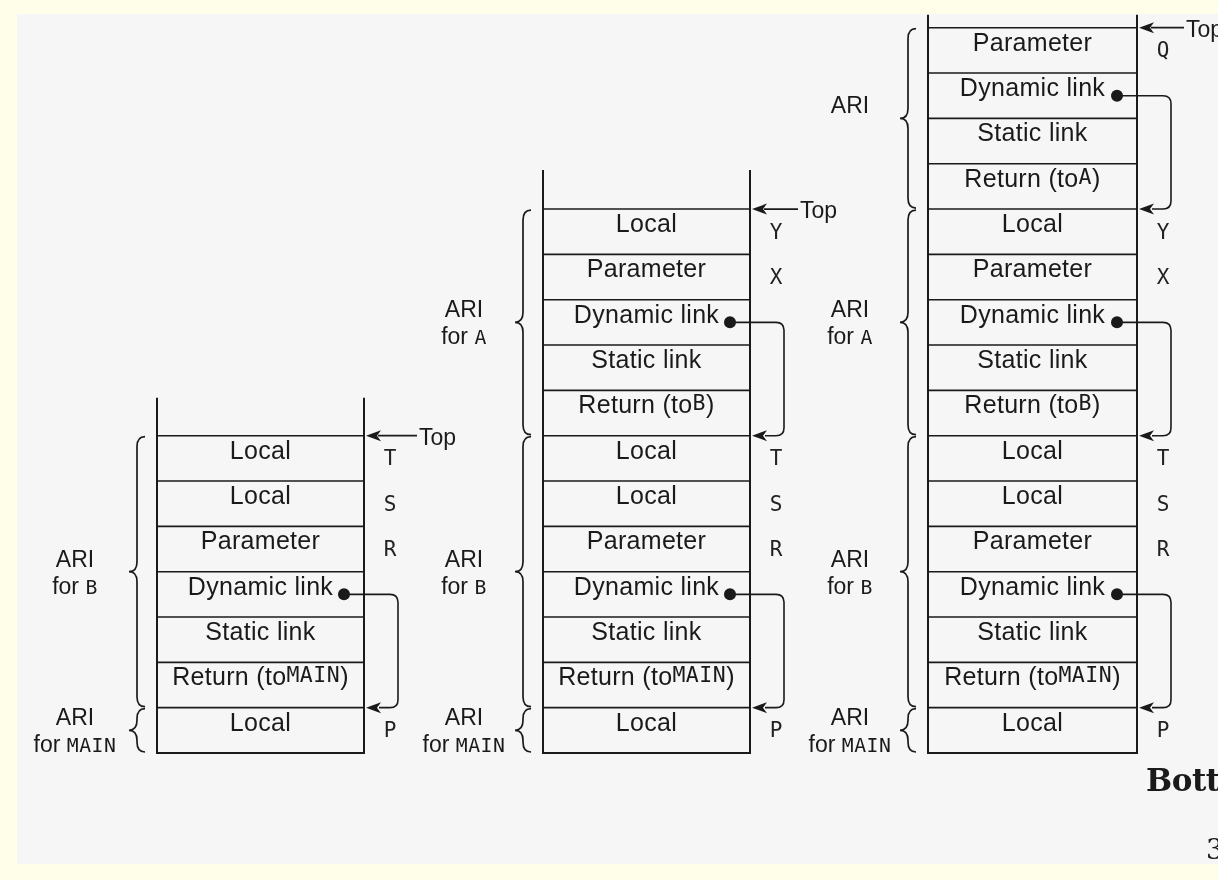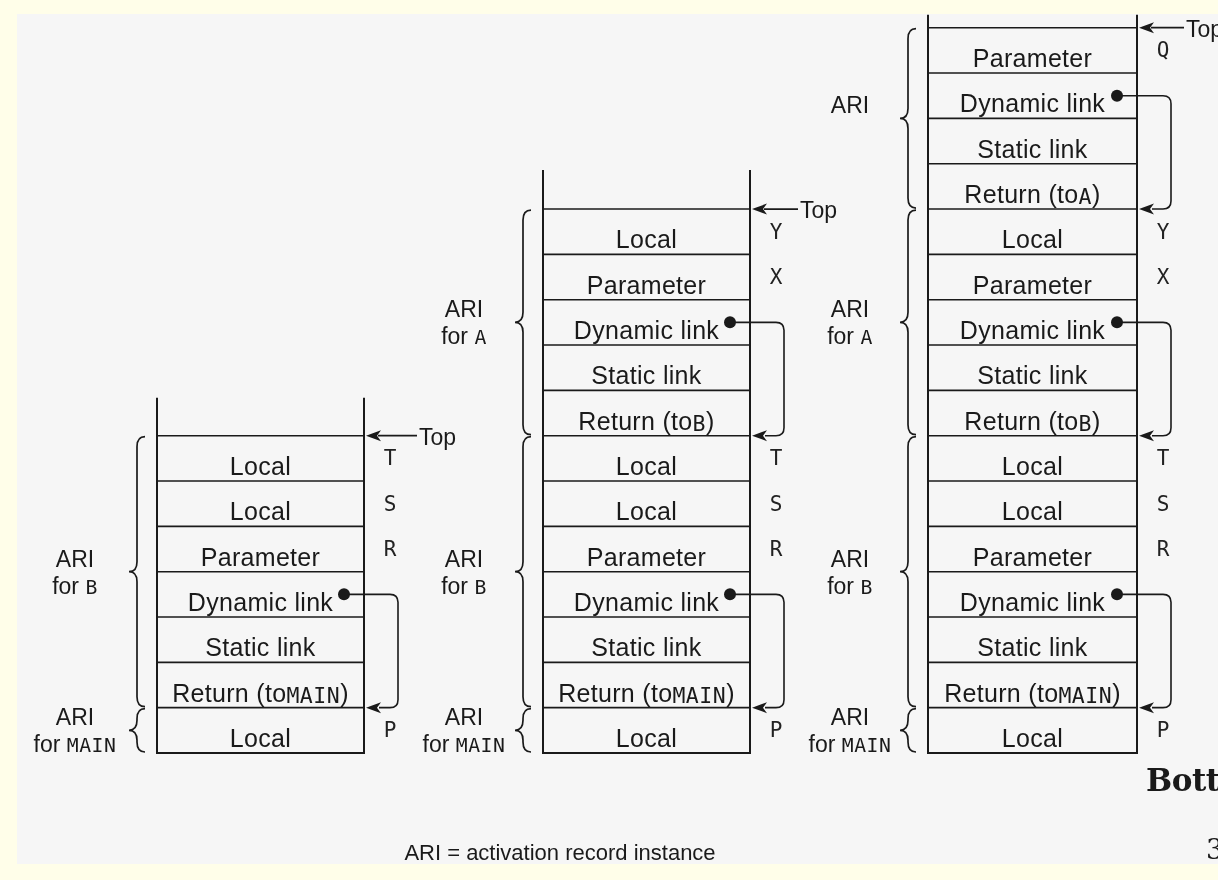--- a/index.html
+++ b/index.html
@@ -3,21 +3,21 @@
 <meta charset="utf-8">
 <style>
   html,body{margin:0;padding:0;background:#fff;}
   #page{position:relative;width:1218px;height:880px;background:#f6f6f6;overflow:hidden;
         font-family:"Liberation Sans",sans-serif;color:#1a1a1a;}
   .strip{position:absolute;background:#fffee9;}
   #strip-top{left:0;top:0;width:1218px;height:14px;}
   #strip-left{left:0;top:0;width:17px;height:880px;}
   #strip-bottom{left:0;top:864px;width:1218px;height:16px;}
   svg{position:absolute;left:0;top:0;pointer-events:none;}
-  .cell-label{position:absolute;display:flex;align-items:flex-end;justify-content:center;
+  .cell-label{position:absolute;display:flex;align-items:flex-start;justify-content:center;
               font-size:25px;letter-spacing:.3px;white-space:nowrap;}
   .mono{font-family:"DejaVu Sans Mono",monospace;font-size:.86em;letter-spacing:.5px;}
   .reg{position:absolute;display:flex;align-items:center;justify-content:center;
        font-family:"DejaVu Sans Mono",monospace;font-size:21px;color:#222;}
   .group-label{position:absolute;text-align:center;font-size:23px;line-height:27px;white-space:nowrap;}
   .top-label{position:absolute;font-size:23px;line-height:26px;height:26px;white-space:nowrap;}
   #caption{position:absolute;left:560px;top:840px;transform:translateX(-50%);
            font-size:22px;white-space:nowrap;}
   #bottom-label{position:absolute;left:1146px;top:762px;font-family:"DejaVu Serif",serif;
                 font-weight:bold;font-size:31px;letter-spacing:-.5px;white-space:nowrap;}
@@ -295,16 +295,15 @@
       <div class="group-label" style="left: 740px; top: 545.68px; width: 220px;">
         <div><span>ARI</span></div>
         <div><span>for </span><span class="mono">B</span><span></span></div>
       </div>
       <div class="group-label" style="left: 740px; top: 704.335px; width: 220px;">
         <div><span>ARI</span></div>
         <div><span>for </span><span class="mono">MAIN</span><span></span></div>
       </div>
     </div>
 
-  <div id="caption">ARI = activation record instance</div>
   <div id="bottom-label">Bottom</div>
   <div id="page-number">3</div>
 </div>
 
 </body></html>

